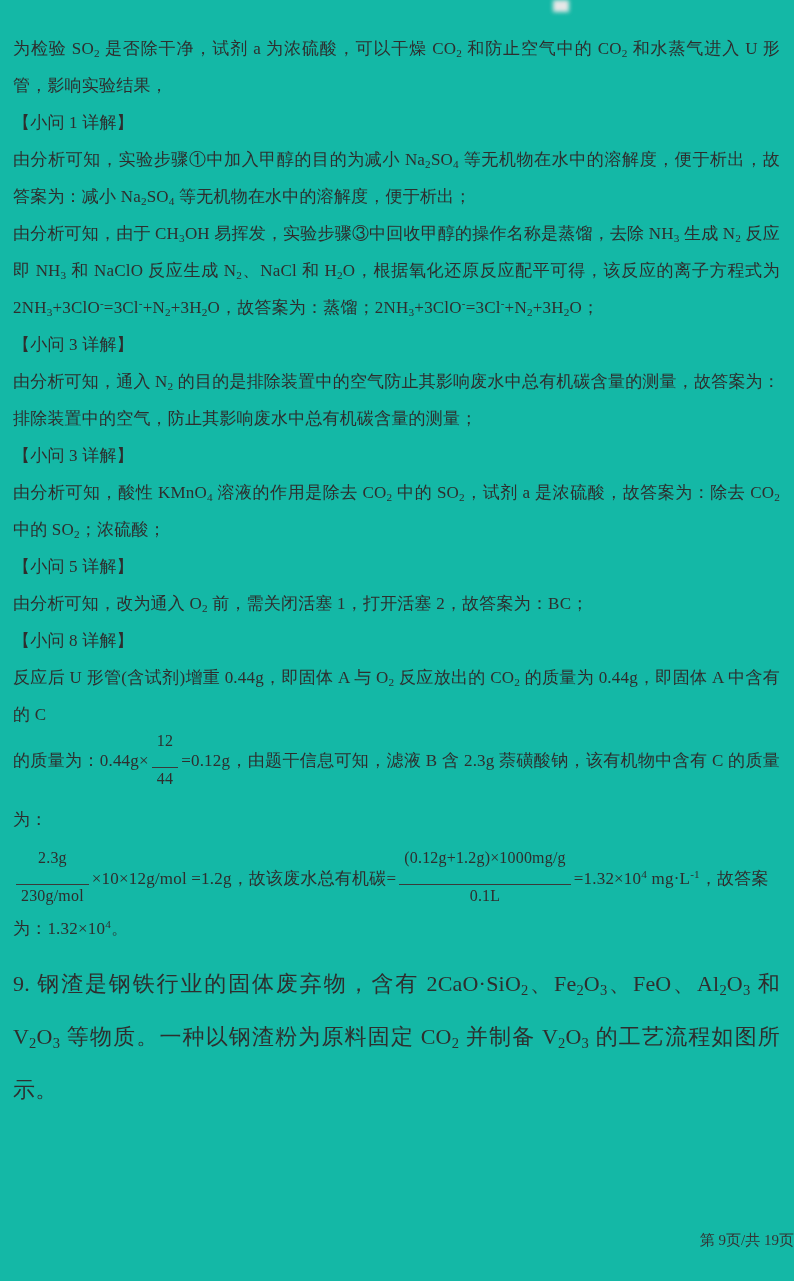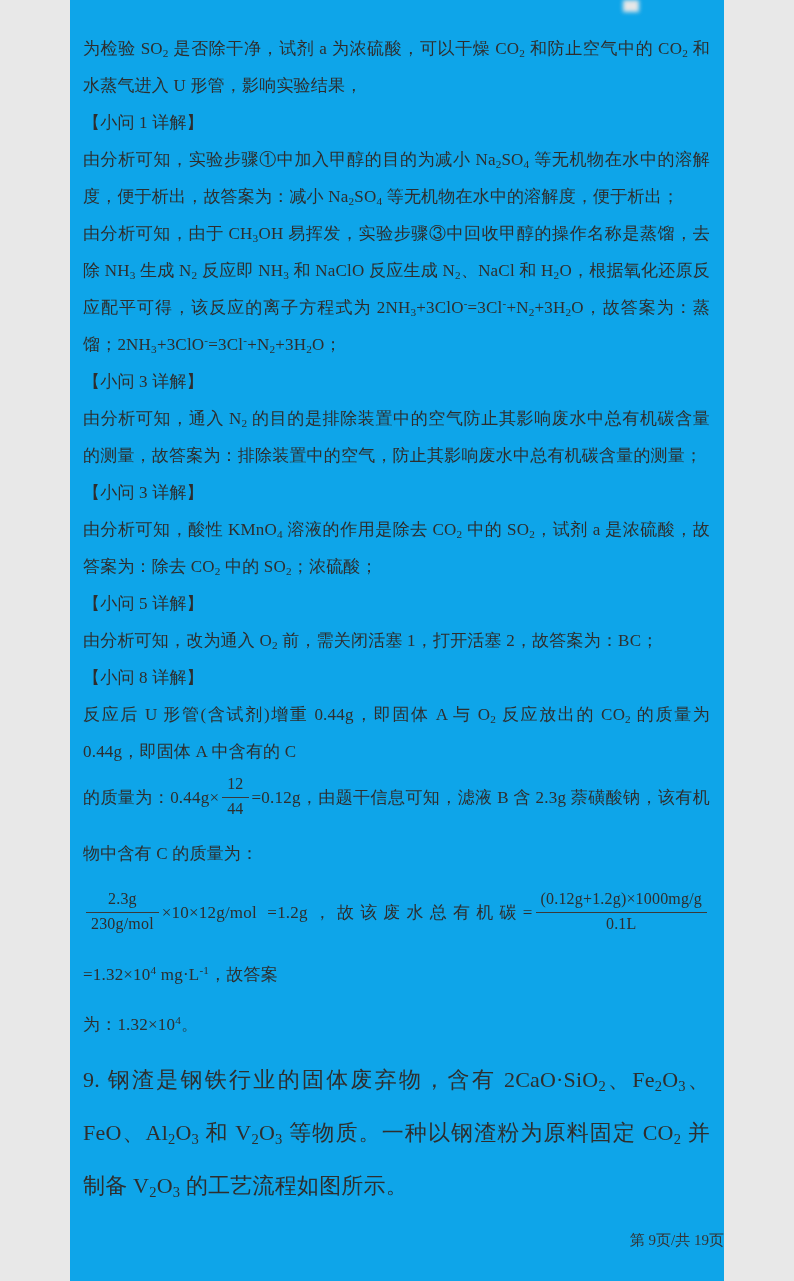--- a/index.html
+++ b/index.html
@@ -1,20 +1,20 @@
 <!DOCTYPE html>
 <html><head>
 <meta charset="utf-8">
 <style>
   html,body{margin:0;padding:0;background:#e8e8e8;}
   .page{
     position:relative;
-    width:654px;height:1281px;
+    width:794px;height:1281px;
     margin:0 auto;
-    background:#0ea5e9;
+    background:#14b8a6;
     overflow:hidden;
     font-family:"Liberation Serif","DejaVu Serif",serif;
     color:#2e2e2e;
   }
   .scan-artifact{
     position:absolute;left:553px;top:0;
     width:16px;height:12px;
     background:#e7e7e7;
     filter:blur(2px);
   }
@@ -50,21 +50,21 @@
     vertical-align:middle;
     text-align:center;
     font-size:0.94em;
     line-height:1.3;
     margin:0 3px;
     position:relative;top:-2px;
   }
   .frac .num{
     display:block;
     border-bottom:1.2px solid #3a3a3a;
-    padding:0 5px 2px;
+    padding:0 5px 15px;
   }
   .frac .den{
     display:block;
     padding:1px 5px 0;
   }
   .footer{
     position:absolute;
     left:0;right:0;top:1231px;
     text-align:right;
     font-size:15px;

